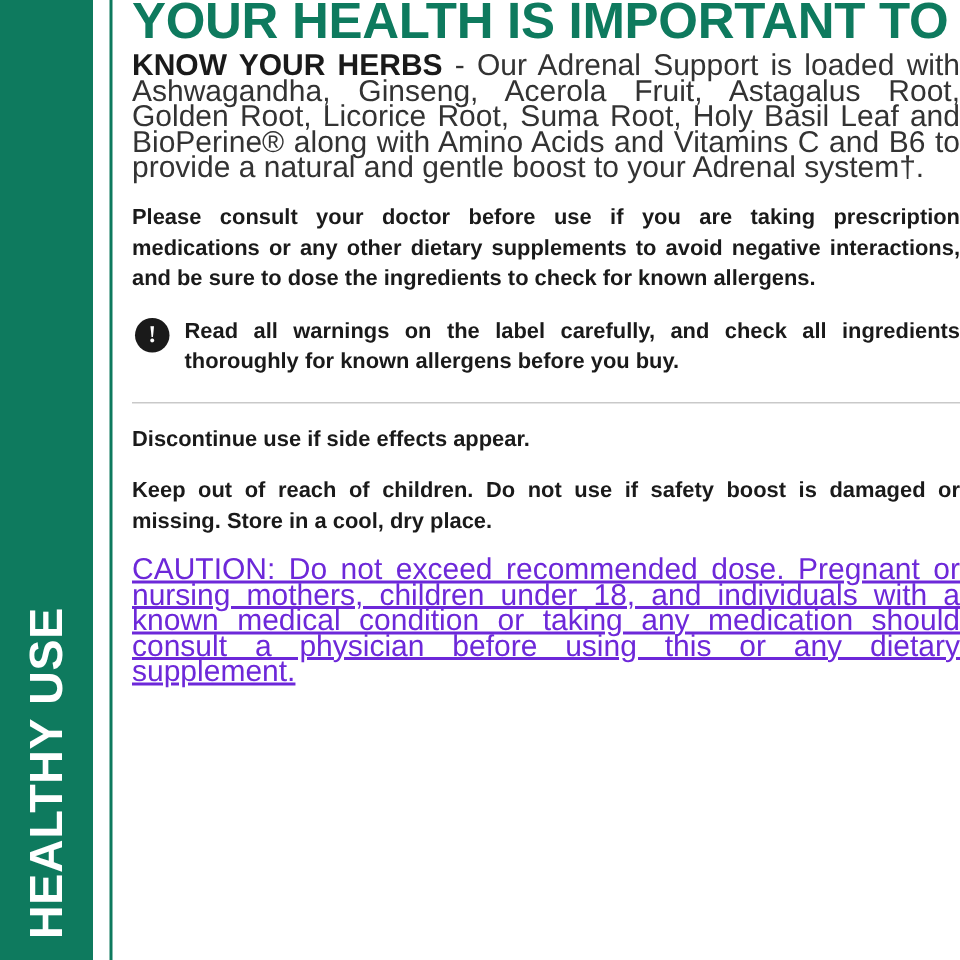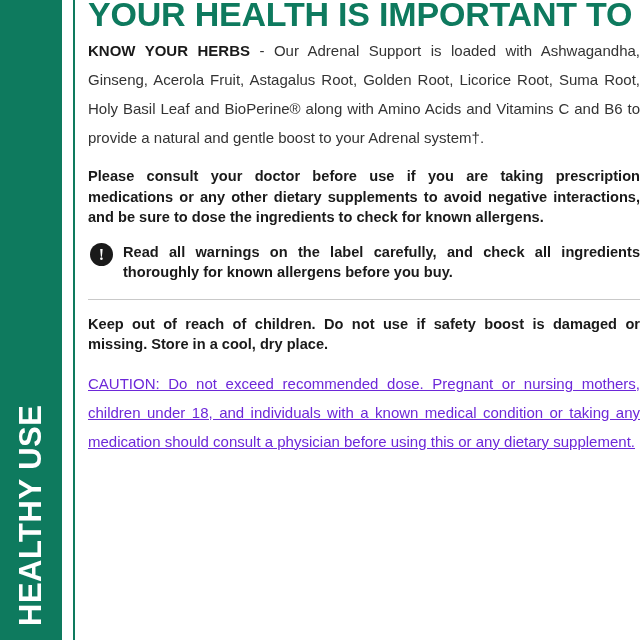--- a/index.html
+++ b/index.html
@@ -79,22 +79,22 @@
     white-space: nowrap;
   }
   .headline-wrap {
     height: 30px;
     overflow: hidden;
     margin-bottom: 6px;
   }
   p {
     margin: 0 0 14px 0;
     color: #333333;
-    font-size: 15px;
-    line-height: 29px;
+    font-size: 20px;
+    line-height: 17px;
     text-align: justify;
     text-justify: inter-word;
   }
   .lead {
     font-weight: bold;
     color: #1a1a1a;
   }
   .strong-block {
     font-weight: bold;
     color: #1a1a1a;
@@ -165,19 +165,20 @@
     <p class="strong-block">Please consult your doctor before use if you are taking prescription medications or any other dietary supplements to avoid negative interactions, and be sure to dose the ingredients to check for known allergens.</p>
 
     <div class="warning-row">
       <div class="warn-icon">!</div>
       <div class="warn-text">Read all warnings on the label carefully, and check all ingredients thoroughly for known allergens before you buy.</div>
     </div>
 
 
     <hr class="hr">
 
+    <p class="strong-block">Discontinue use if side effects appear.</p>
 
     <p class="strong-block">Keep out of reach of children. Do not use if safety boost is damaged or missing. Store in a cool, dry place.</p>
 
     <p class="small-note">CAUTION: Do not exceed recommended dose. Pregnant or nursing mothers, children under 18, and individuals with a known medical condition or taking any medication should consult a physician before using this or any dietary supplement.</p>
 
   </div>
 </div>
 
 </body></html>

